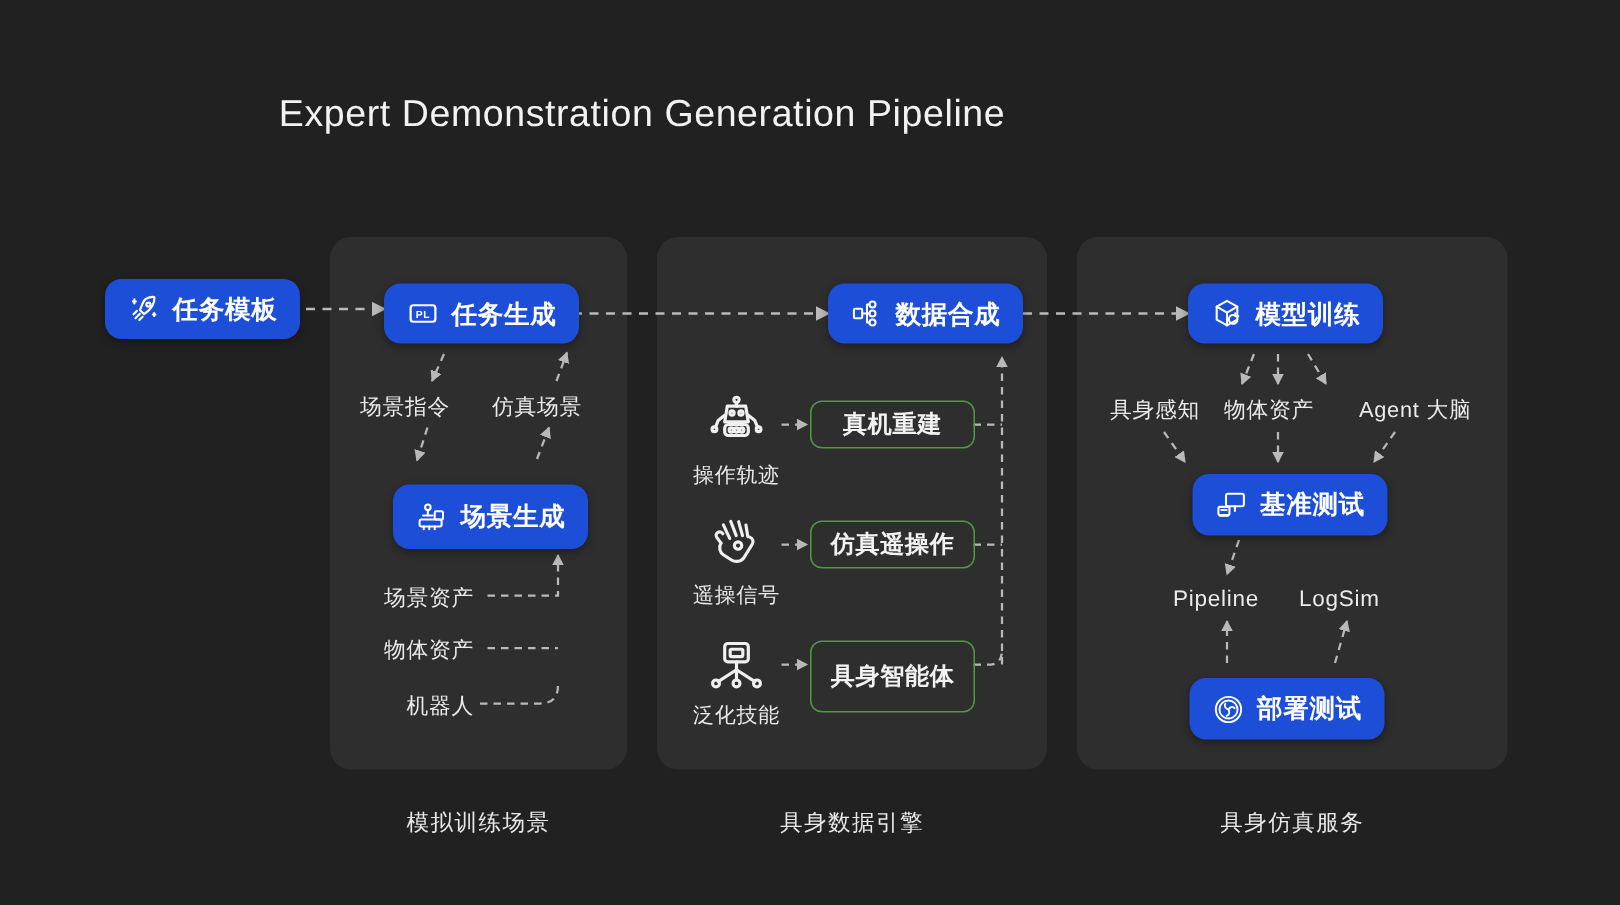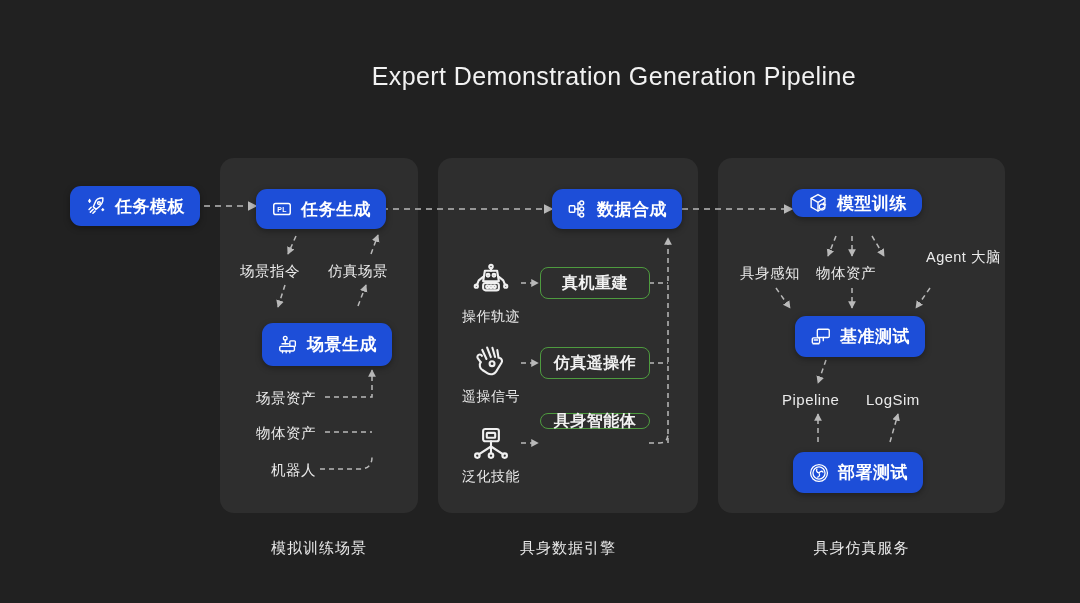--- a/index.html
+++ b/index.html
@@ -8,21 +8,21 @@
     background:#212121;
     font-family:"Liberation Sans","DejaVu Sans",sans-serif;
     overflow:hidden;
     position:relative;
     color:#f0f0f0;
   }
   #stage{position:absolute;inset:0;}
 
   .page-title{
     position:absolute;left:0;top:62px;width:856px;
-    text-align:right;
+    text-align:center;
     font-size:25px;letter-spacing:.4px;
     color:#f2f2f2;font-weight:400;
   }
 
   .panel{
     position:absolute;
     background:#2e2e2e;
     border-radius:14px;
   }
 
@@ -246,39 +246,39 @@
       <rect x="9.6" y="6.2" width="4.8" height="2.8" rx=".5"></rect>
       <path d="M12 11v3"></path>
       <path d="M5 18.5l7-4.5 7 4.5"></path>
       <circle cx="4.2" cy="19.2" r="1.3"></circle>
         <circle cx="12" cy="19.2" r="1.3"></circle>
         <circle cx="19.8" cy="19.2" r="1.3"></circle>
       <path d="M12 14v3.9"></path>
     </svg>
   </div>
   <div class="tlabel small" style="left:462px;top:468px;">泛化技能</div>
-  <div class="obox" style="left:540px;top:413px;width:110px;height:16px;">具身智能体</div>
+  <div class="obox" style="left:540px;top:427px;width:110px;height:48px;">具身智能体</div>
 
   <div class="panel-caption" style="left:438px;top:539px;width:260px;">具身数据引擎</div>
 
-  <div class="pill" style="left:792px;top:189px;height:28px;">
+  <div class="pill" style="left:792px;top:189px;height:40px;">
     <span class="ico">
       <svg viewBox="0 0 24 24" fill="none" stroke="#fff" stroke-width="1.5" stroke-linecap="round" stroke-linejoin="round">
         <path d="M12 2.8l7.5 4.2v9.5L12 20.7 4.5 16.5V7z"></path>
         <path d="M4.5 7L12 11.3 19.5 7M12 11.3v9.4"></path>
         <path d="M19.5 17.5a3.2 3.2 0 1 1-1.3-4"></path>
         <path d="M18 11.8v2.2h2.2"></path>
       </svg>
     </span>
     <span class="lbl">模型训练</span>
   </div>
 
   <div class="tlabel" style="left:740px;top:264px;">具身感知</div>
   <div class="tlabel" style="left:816px;top:264px;">物体资产</div>
-  <div class="tlabel" style="left:906px;top:248px;margin-left:20px;">Agent 大脑</div>
+  <div class="tlabel" style="left:906px;top:264px;">Agent 大脑</div>
 
   <div class="pill" style="left:795px;top:316px;height:41px;">
     <span class="ico">
       <svg viewBox="0 0 24 24" fill="none" stroke="#fff" stroke-width="1.5" stroke-linecap="round" stroke-linejoin="round">
         <rect x="8" y="3.5" width="13" height="9" rx="1.4"></rect>
         <path d="M14.5 12.5v3.5"></path>
         <rect x="2.5" y="13" width="8" height="6" rx="1.2"></rect>
         <path d="M3.5 19.5h6"></path>
         <path d="M4.6 15.3h3.8"></path>
       </svg>

